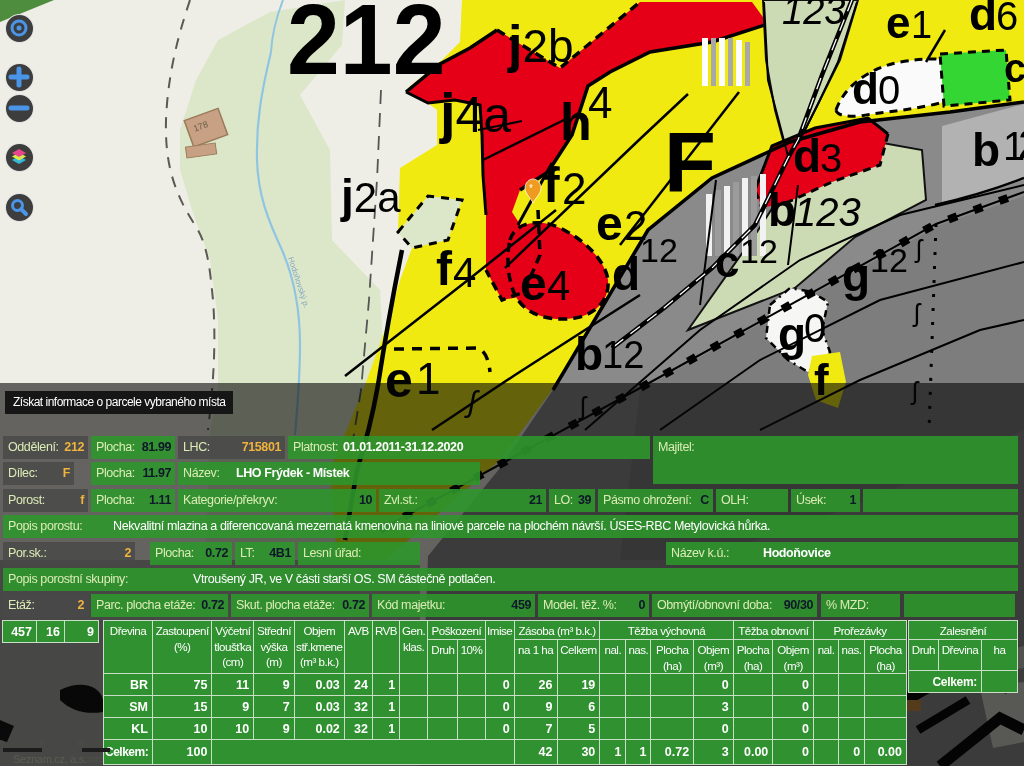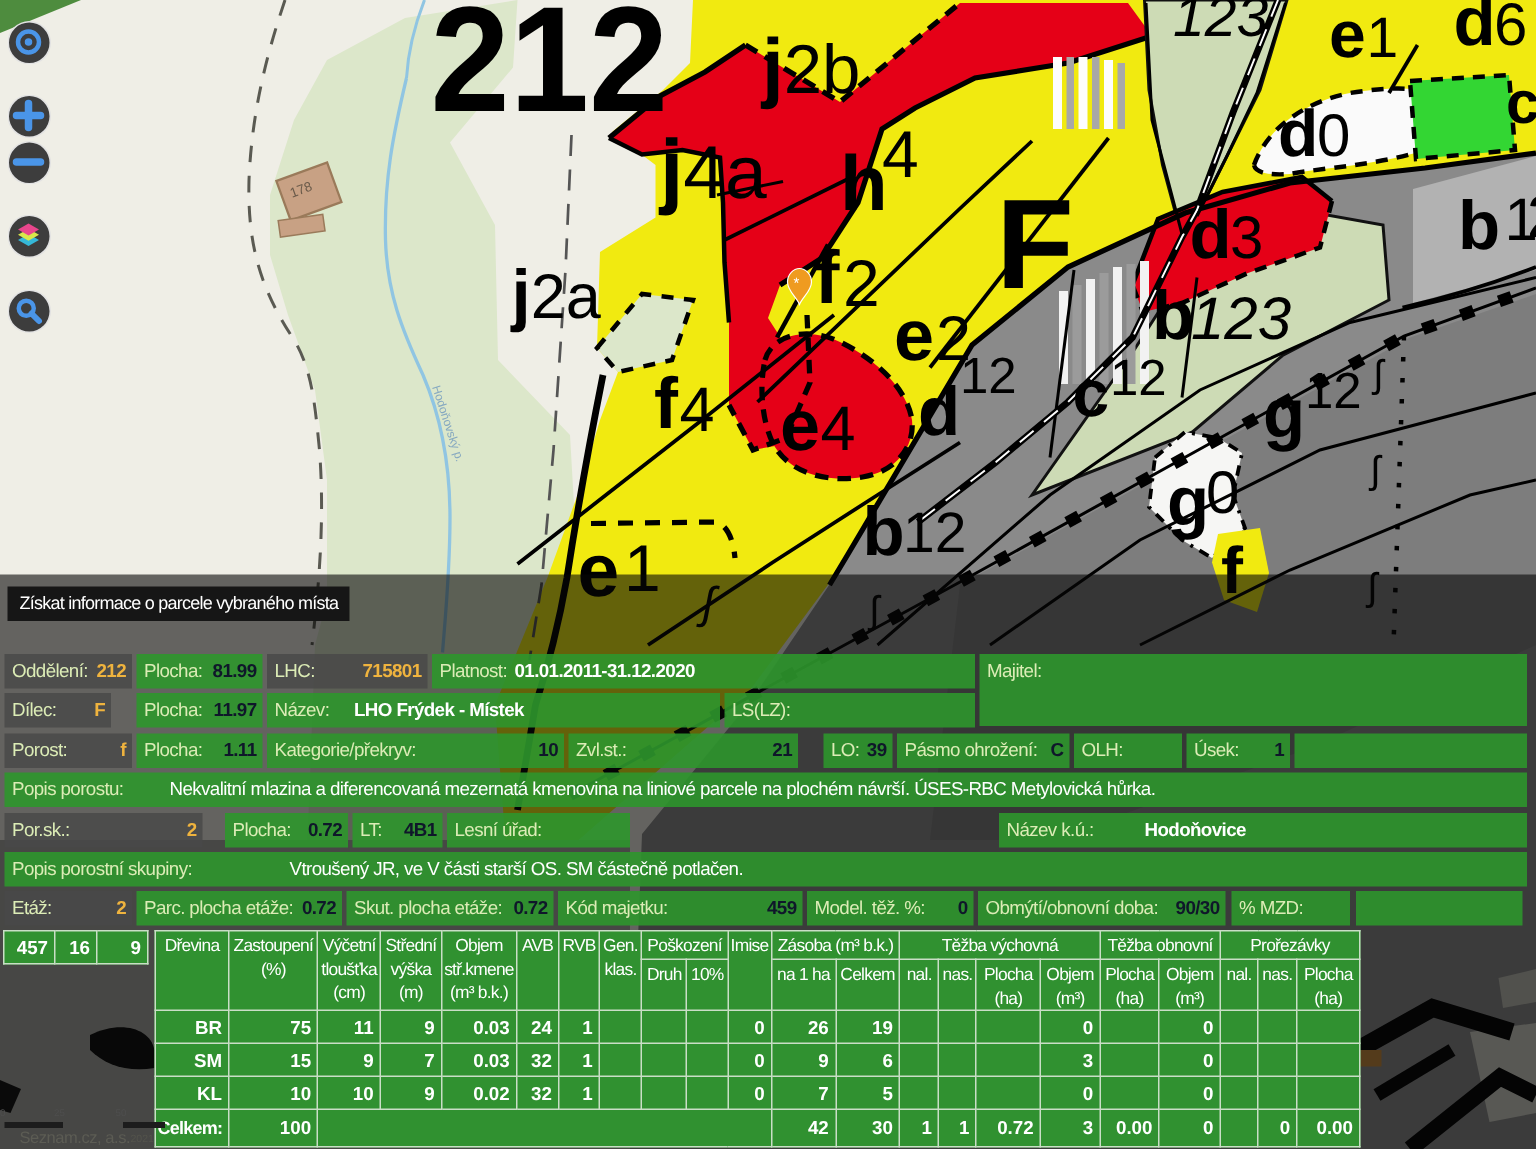--- a/index.html
+++ b/index.html
@@ -194,38 +194,35 @@
         <span class="v va">F</span>
       </div>
  <div class="c" style="left:91px;width:84px">
         <span class="l">Plocha:</span>
         <span class="v">11.97</span>
       </div>
  <div class="c" style="left:178px;width:302px">
         <span class="l">Název:</span>
         <span class="vl" style="left:58px">LHO Frýdek - Místek</span>
       </div>
- <div class="c" style="left:483px;width:167px">
-        <span class="l">LS(LZ):</span>
-      </div>
 </div>
 <div class="r" style="top:489px">
  <div class="c dk" style="left:3px;width:85px">
         <span class="l">Porost:</span>
         <span class="v va">f</span>
       </div>
  <div class="c" style="left:91px;width:84px">
         <span class="l">Plocha:</span>
         <span class="v">1.11</span>
       </div>
  <div class="c" style="left:178px;width:198px">
         <span class="l">Kategorie/překryv:</span>
         <span class="v">10</span>
       </div>
- <div class="c" style="left:379px;width:153px">
+ <div class="c" style="left:379px;width:167px">
         <span class="l">Zvl.st.:</span>
         <span class="v">21</span>
       </div>
  <div class="c" style="left:549px;width:46px">
         <span class="l">LO:</span>
         <span class="v">39</span>
       </div>
  <div class="c" style="left:598px;width:115px">
         <span class="l">Pásmo ohrožení:</span>
         <span class="v">C</span>
@@ -456,20 +453,41 @@
           <td class="num">0.72</td>
           <td class="num">3</td>
           <td class="num">0.00</td>
           <td class="num">0</td>
           <td></td>
           <td class="num">0</td>
           <td class="num">0.00</td>
         </tr>
 </tbody>
     </table>
+<table style="left:908px;top:620px;width:110px">
+<colgroup>
+        <col style="width:29px">
+        <col style="width:42px">
+        <col style="width:35px">
+      </colgroup>
+<tbody>
+        <tr style="height:19px">
+          <td class="hdr" colspan="3">Zalesnění</td>
+        </tr>
+<tr style="height:31px">
+          <td class="hdr">Druh</td>
+          <td class="hdr">Dřevina</td>
+          <td class="hdr">ha</td>
+        </tr>
+<tr style="height:22px">
+          <td colspan="2" class="num" style="font-size:12px;letter-spacing:-0.3px">Celkem:</td>
+          <td></td>
+        </tr>
+</tbody>
+    </table>
 <div class="btn" style="top:14px">
       <svg width="26" height="26">
         <circle cx="13" cy="13" r="7" fill="none" stroke="#4a95e8" stroke-width="3"></circle>
         <circle cx="13" cy="13" r="2.5" fill="#4a95e8"></circle>
       </svg>
     </div>
 <div class="btn" style="top:63px">
       <svg width="26" height="26">
         <path d="M13,5 L13,21 M5,13 L21,13" stroke="#4a95e8" stroke-width="5" stroke-linecap="round"></path>
       </svg>

